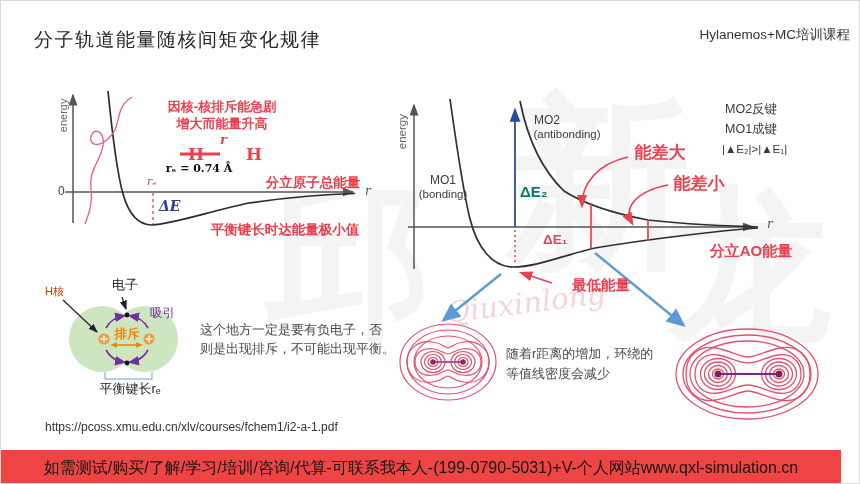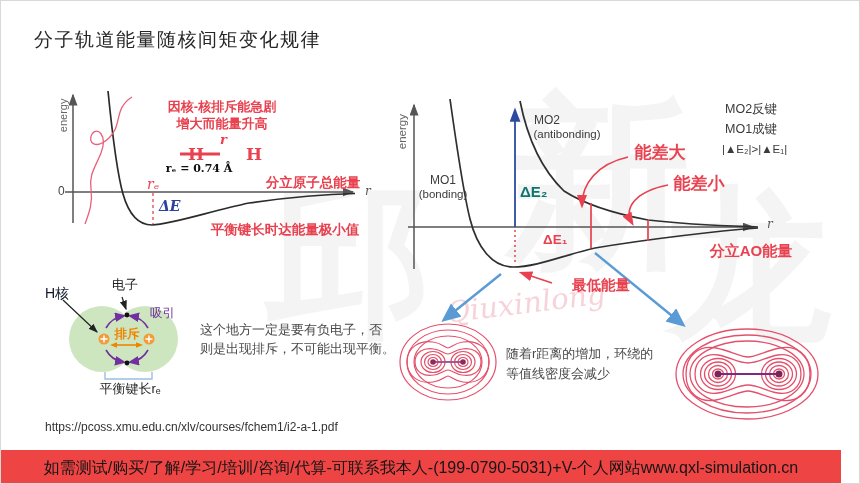--- a/index.html
+++ b/index.html
@@ -139,29 +139,30 @@
       <ellipse cx="746" cy="373" rx="57" ry="33"></ellipse>
       <ellipse cx="746" cy="373" rx="64" ry="39"></ellipse>
       <ellipse cx="746" cy="373" rx="71" ry="45"></ellipse>
       <line x1="720" y1="373" x2="775" y2="373" stroke="#7a2a82" stroke-width="2.2"></line>
       <circle cx="717" cy="373" r="3.5" fill="#7c2458" stroke="none"></circle>
       <circle cx="778" cy="373" r="3.5" fill="#7c2458" stroke="none"></circle>
     </g>
   </svg>
 
   <div class="t" style="left:33px;top:28px;font-size:19px;color:#262626;letter-spacing:1.5px;">分子轨道能量随核间矩变化规律</div>
+  <div class="t" style="right:9px;top:26px;font-size:13.5px;color:#333;">Hylanemos+MC培训课程</div>
 
   <div class="t rot" style="left:34px;top:108px;width:56px;font-size:11px;color:#666;">energy</div>
   <div class="t red ctr" style="left:209px;top:99px;font-size:13px;">因核-核排斥能急剧</div>
   <div class="t red ctr" style="left:209px;top:116px;font-size:13px;">增大而能量升高</div>
   <div class="t red serif" style="left:163px;top:144px;font-size:17px;">H</div>
   <div class="t red serif ital" style="left:195px;top:132px;font-size:13px;">r</div>
   <div class="t red serif" style="left:221px;top:144px;font-size:17px;">H</div>
   <div class="t serif ctr" style="left:198px;top:162px;font-size:11px;font-weight:bold;color:#111;">rₑ = 0.74 Å</div>
-  <div class="t serif ital" style="left:146px;top:175px;font-size:14px;color:#e8414f;">rₑ</div>
+  <div class="t serif ital" style="left:146px;top:175px;font-size:11px;color:#e8414f;">rₑ</div>
   <div class="t red ctr" style="left:300px;top:174px;font-size:13.5px;">分立原子总能量</div>
   <div class="t" style="left:57px;top:184px;font-size:12px;color:#444;">0</div>
   <div class="t serif ital" style="left:158px;top:197px;font-size:14px;font-weight:bold;color:#2b3f9e;">ΔE</div>
   <div class="t red ctr" style="left:272px;top:221px;font-size:13.5px;">平衡键长时达能量极小值</div>
   <div class="t serif ital" style="left:364px;top:184px;font-size:12px;color:#555;">r</div>
 
   <div class="t rot" style="left:372px;top:124px;width:60px;font-size:11.5px;color:#666;">energy</div>
   <div class="t dark ctr" style="left:442px;top:173px;font-size:12px;">MO1</div>
   <div class="t dark ctr" style="left:442px;top:187px;font-size:11.5px;">(bonding)</div>
   <div class="t dark ctr" style="left:546px;top:113px;font-size:12px;">MO2</div>
@@ -170,21 +171,21 @@
   <div class="t red" style="left:518px;top:231px;font-size:13.5px;">ΔE₁</div>
   <div class="t red ctr" style="left:647px;top:142px;font-size:17px;">能差大</div>
   <div class="t red ctr" style="left:686px;top:173px;font-size:17px;">能差小</div>
   <div class="t red ctr" style="left:588px;top:276px;font-size:14.5px;">最低能量</div>
   <div class="t red ctr" style="left:738px;top:241px;font-size:15px;">分立AO能量</div>
   <div class="t serif ital" style="left:766px;top:217px;font-size:12px;color:#555;">r</div>
   <div class="t" style="left:724px;top:101px;font-size:12.5px;color:#3a3a3a;">MO2反键</div>
   <div class="t" style="left:724px;top:121px;font-size:12.5px;color:#3a3a3a;text-align:right;">MO1成键</div>
   <div class="t" style="left:721px;top:142px;font-size:11.5px;color:#3a3a3a;">|▲E₂|&gt;|▲E₁|</div>
 
-  <div class="t" style="left:44px;top:284px;font-size:14px;color:#0f172a;">H核</div>
+  <div class="t" style="left:44px;top:284px;font-size:11px;color:#c2410c;">H核</div>
   <div class="t" style="left:111px;top:277px;font-size:13px;color:#222;">电子</div>
   <div class="t" style="left:149px;top:305px;font-size:12.5px;color:#7030a0;">吸引</div>
   <div class="t ctr" style="left:126px;top:326px;font-size:12.5px;font-weight:bold;color:#f08300;">排斥</div>
   <div class="t ctr" style="left:129px;top:381px;font-size:13px;color:#222;">平衡键长rₑ</div>
 
   <div class="t" style="left:199px;top:322px;font-size:13px;color:#4a4a4a;">这个地方一定是要有负电子，否</div>
   <div class="t" style="left:505px;top:346px;font-size:13px;color:#4a4a4a;">随着r距离的增加，环绕的</div>
   <div class="t" style="left:199px;top:341px;font-size:13px;color:#4a4a4a;">则是出现排斥，不可能出现平衡。</div>
   <div class="t" style="left:505px;top:366px;font-size:13px;color:#4a4a4a;">等值线密度会减少</div>
 

